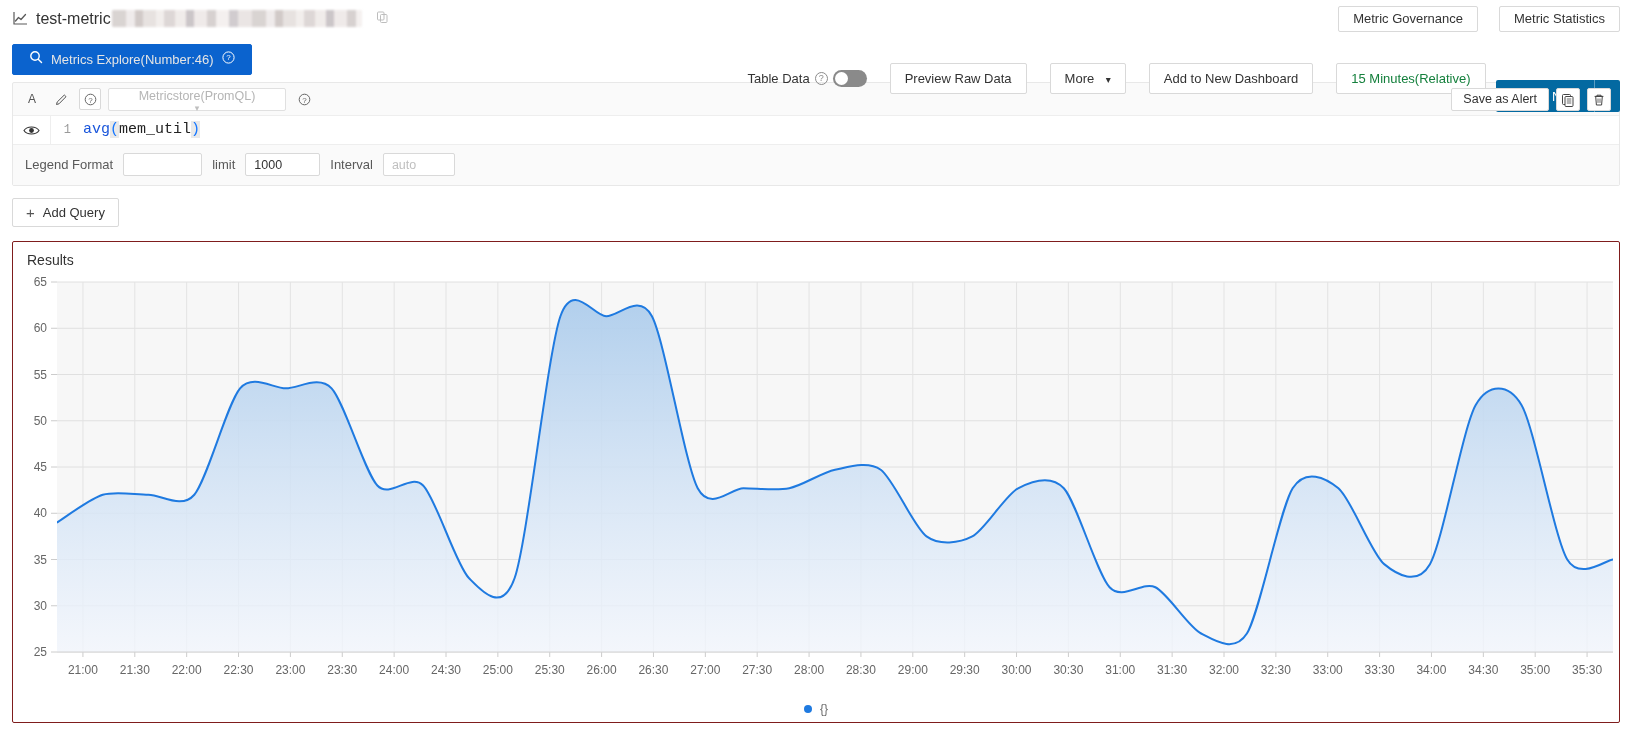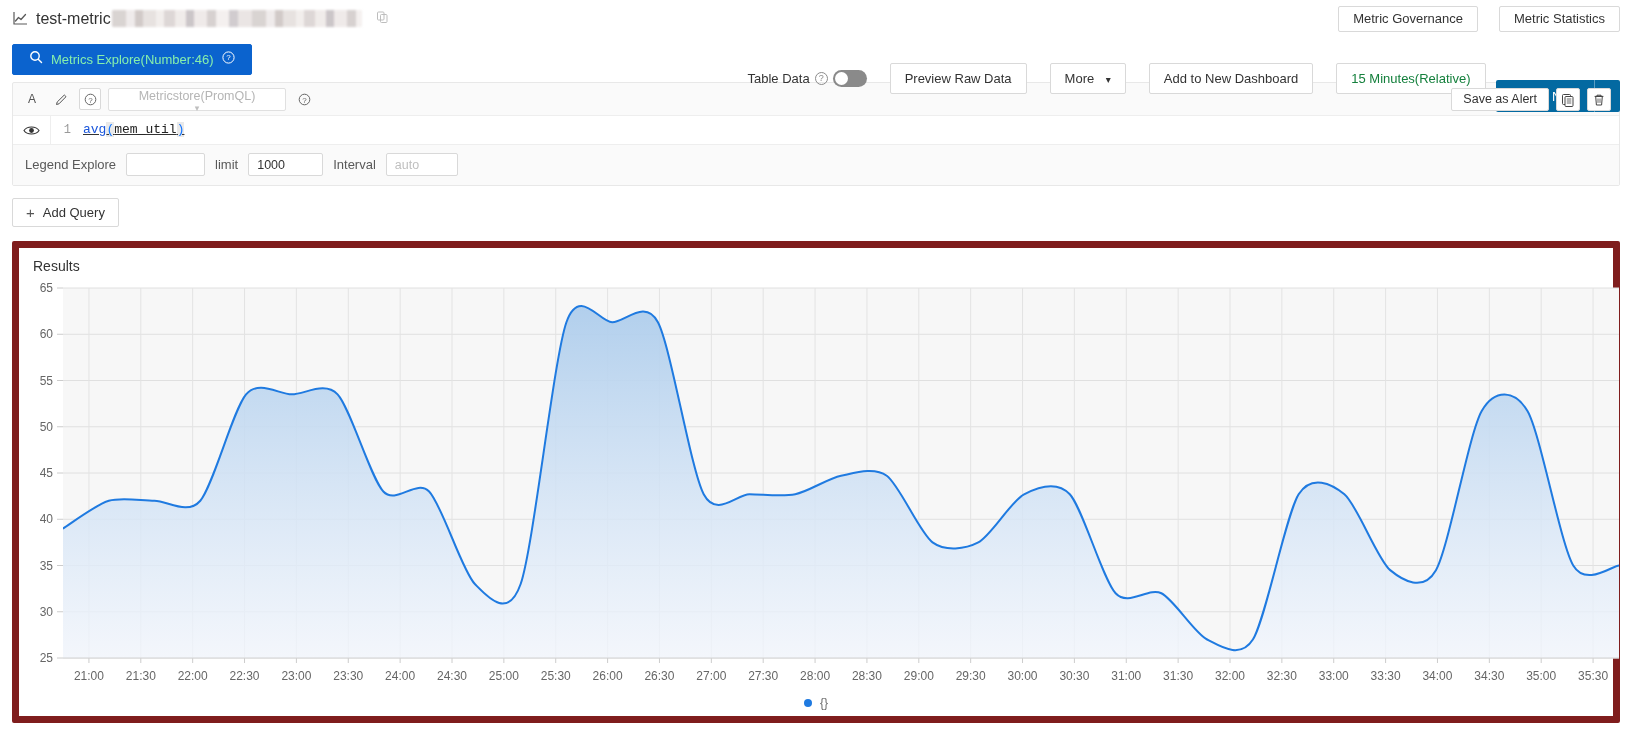--- a/index.html
+++ b/index.html
@@ -72,21 +72,21 @@
     position: relative;
     height: 45px;
     padding: 0 12px;
     display: flex;
     align-items: center;
     background: #fff;
   }
   .btn-primary {
     background: #0b63ce;
     border: 1px solid #0b63ce;
-    color: #86efac;
+    color: #e5e5e5;
     border-radius: 2px;
     height: 31px;
     line-height: 29px;
     padding: 0 16px;
     font-size: 13px;
     display: inline-flex;
     align-items: center;
     gap: 8px;
     cursor: pointer;
     white-space: nowrap;
@@ -181,22 +181,22 @@
     display: flex; align-items: center; justify-content: center;
     border-right: 1px solid #eee; cursor: pointer;
   }
   .gutter {
     width: 26px; flex: none; text-align: right; padding-right: 6px;
     color: #999; font-family: "Liberation Mono", monospace; font-size: 12px;
     line-height: 28px; user-select: none;
   }
   .code {
     flex: 1; line-height: 28px;
-    font-family: "Liberation Mono", monospace; font-size: 13px;
-    padding-left: 6px; white-space: pre; cursor: text; text-decoration: underline;
+    font-family: "Liberation Mono", monospace; font-size: 15px;
+    padding-left: 6px; white-space: pre; cursor: text;
   }
   .tok-fn { color: #1a56db; }
   .tok-paren { color: #1677ff; background: #e9e9e9; }
   .tok-id { color: #222; }
 
   .opts-row {
     display: flex; align-items: center; gap: 10px;
     padding: 8px 10px 9px 12px;
     background: #fafafa;
   }
@@ -217,21 +217,21 @@
     border: 1px solid #d9d9d9; background: #fff; color: #333;
     border-radius: 2px; height: 29px; padding: 0 13px;
     font-size: 13px; cursor: pointer;
     display: inline-flex; align-items: center; gap: 8px;
   }
   .plus { font-size: 15px; color: #555; line-height: 1; }
 
   
   .results-panel {
     margin: 14px 12px 0 12px;
-    border: 7px solid #7f1d1d;
+    border: 1px solid #7f1d1d;
     border-radius: 2px;
     background: #fff;
     height: 482px;
     position: relative;
   }
   .results-title {
     padding: 10px 0 0 14px;
     font-size: 14px; color: #333;
   }
   .chart-area { position: absolute; left: 0; top: 26px; right: 0; bottom: 0; }
@@ -355,21 +355,21 @@
       <svg width="17" height="13" viewBox="0 0 17 13">
         <path d="M1 6.5 C4 1.8 13 1.8 16 6.5 C13 11.2 4 11.2 1 6.5 Z" fill="none" stroke="#333" stroke-width="1.1"></path>
         <circle cx="8.5" cy="6.5" r="2.4" fill="#333"></circle>
       </svg>
     </div>
     <div class="gutter">1</div>
     <div class="code"><span class="tok-fn">avg</span><span class="tok-paren">(</span><span class="tok-id">mem_util</span><span class="tok-paren">)</span></div>
   </div>
 
   <div class="opts-row">
-    <span class="opt-label">Legend Explore</span>
+    <span class="opt-label">Legend Format</span>
     <input class="opt-input w-legend" value="" style="">
     <span class="opt-label">limit</span>
     <input class="opt-input w-limit" value="1000" style="">
     <span class="opt-label">Interval</span>
     <input class="opt-input w-interval" placeholder="auto" style="">
   </div>
 </div>
 
 <div class="add-query-wrap">
   <button class="btn-add">

